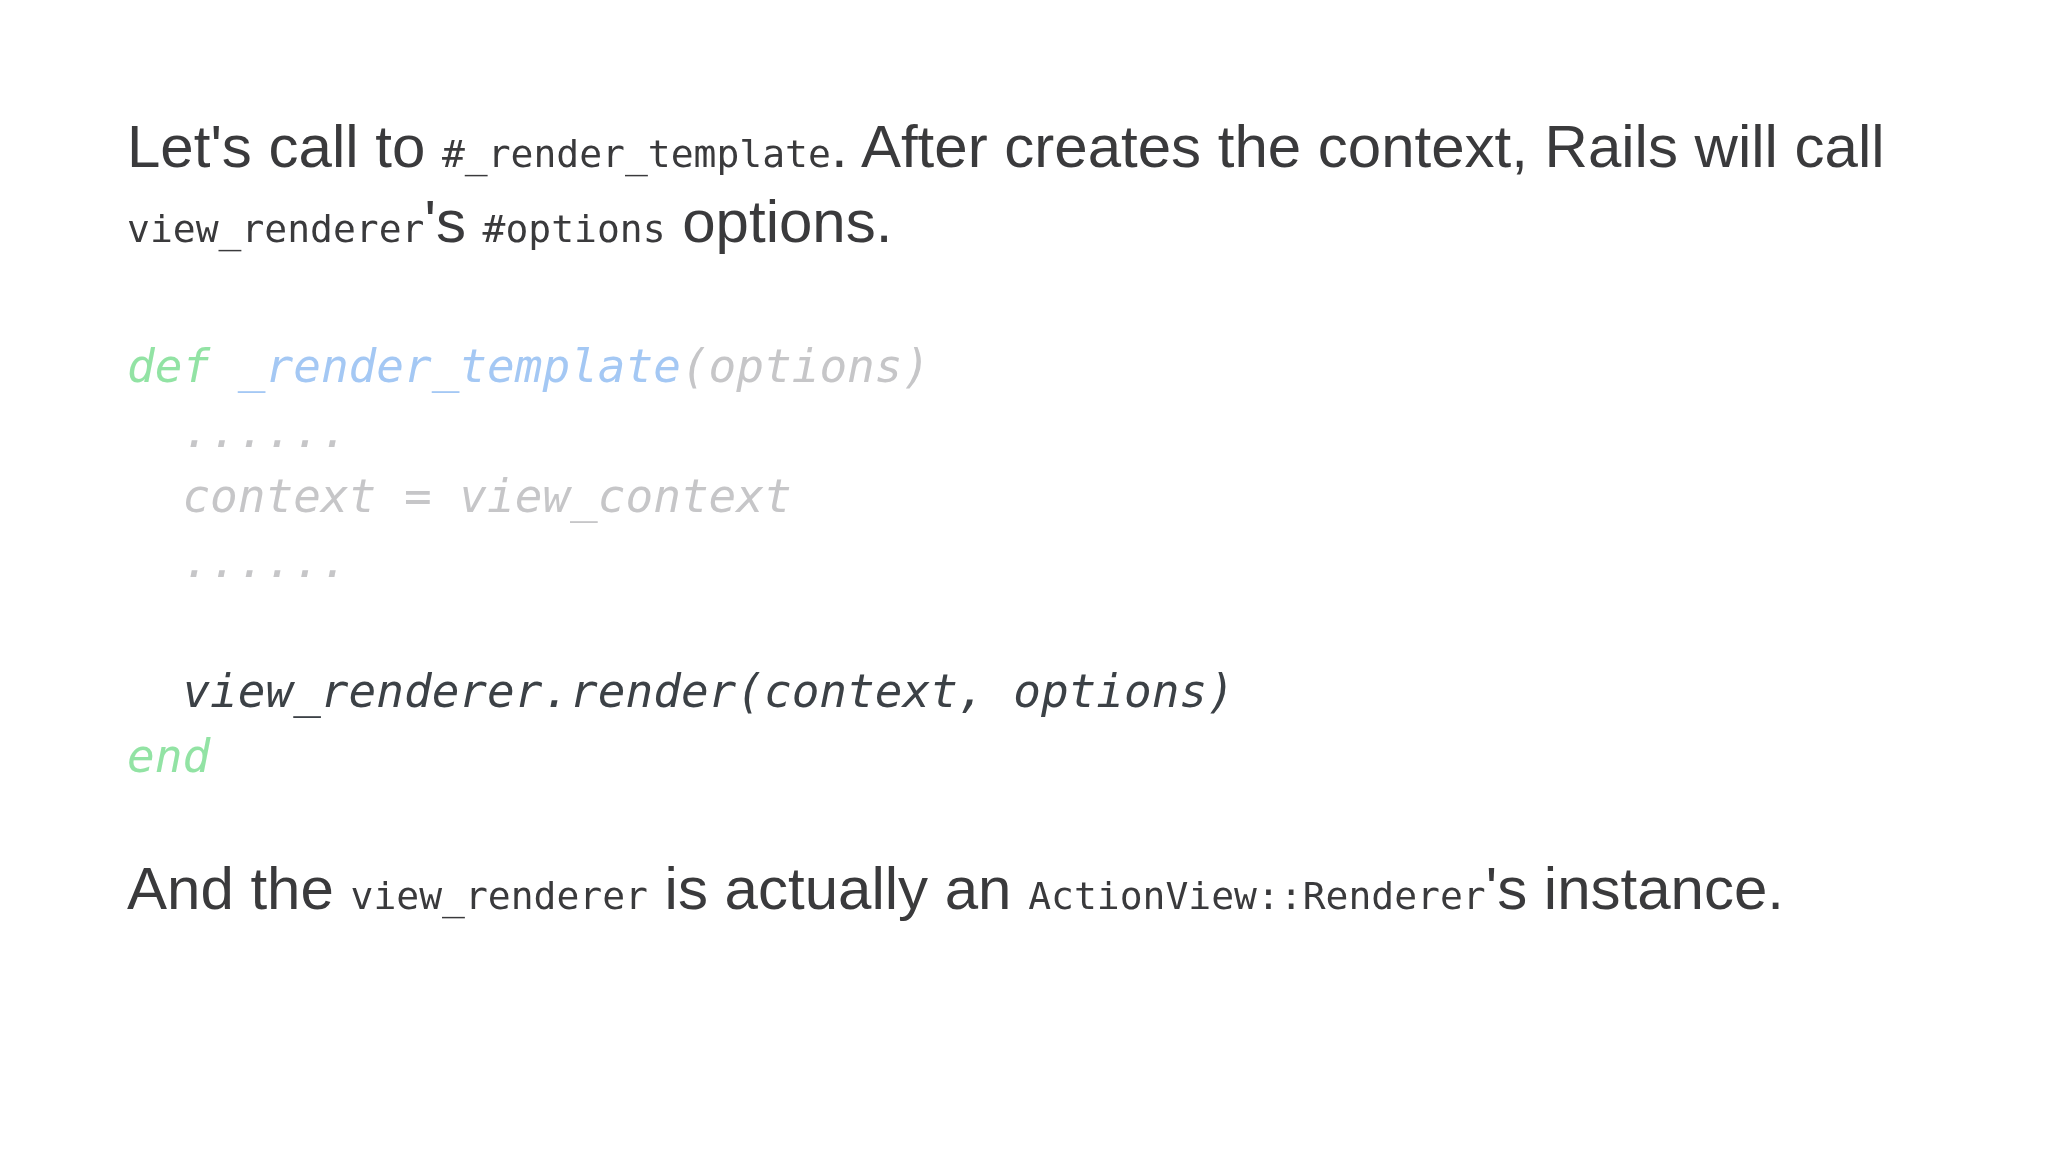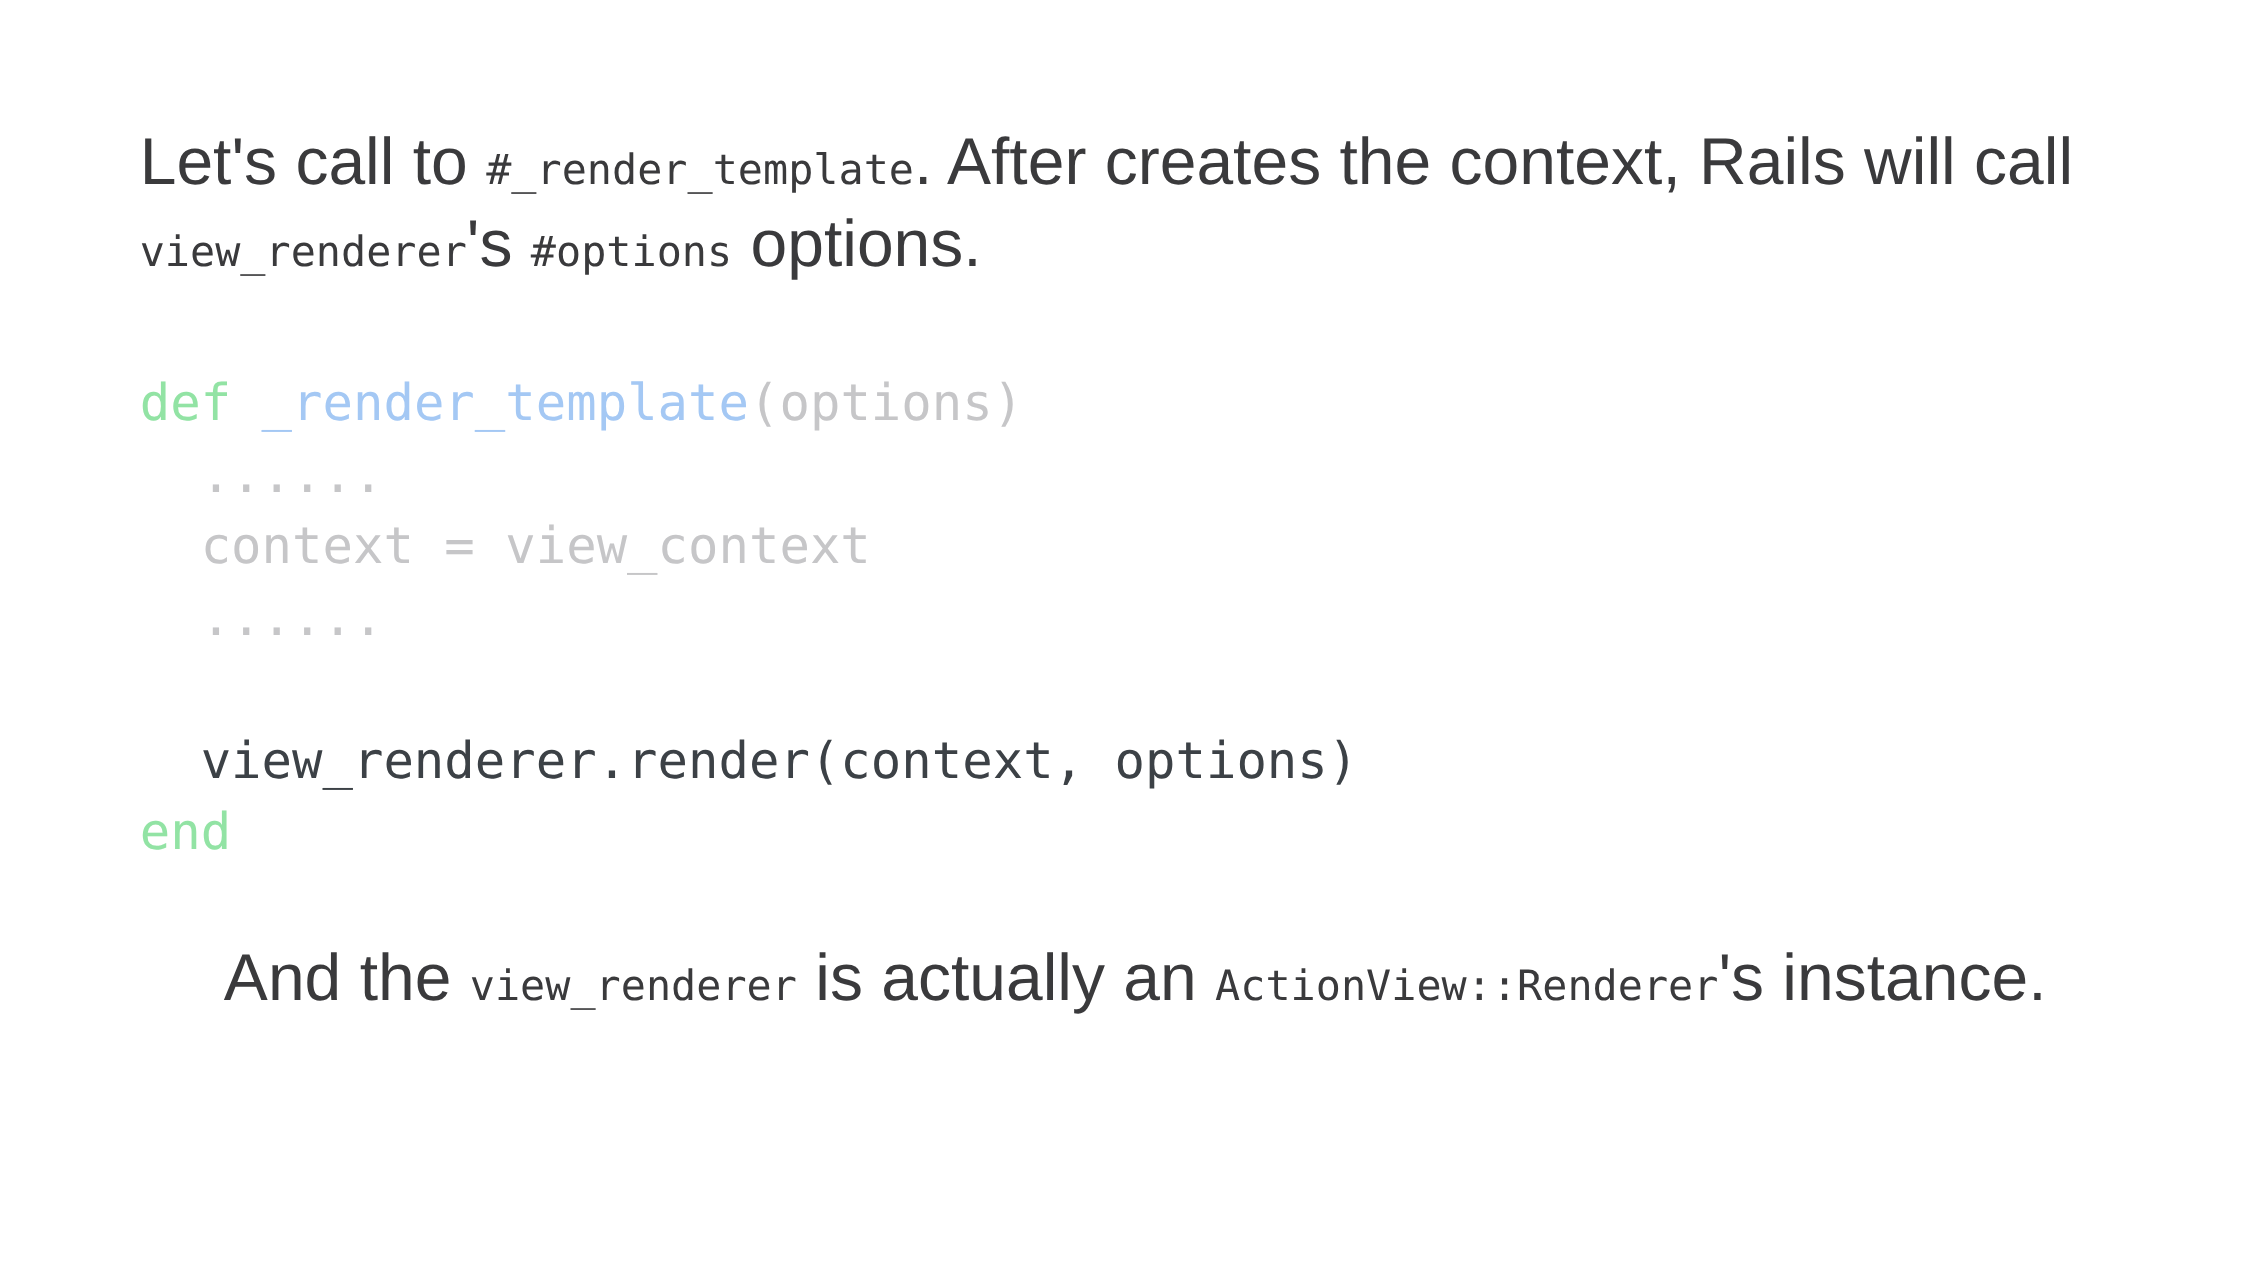--- a/index.html
+++ b/index.html
@@ -35,26 +35,26 @@
     color: var(--body-text);
   }
   .code-block {
     margin: 71px 0 0 0;
     padding: 0;
     font-family: "DejaVu Sans Mono", "Liberation Mono", monospace;
     font-size: 46px;
     line-height: 65px;
     white-space: pre;
   }
-  .code-line { min-height: 65px; }
+  .code-line { min-height: 65px; font-style: italic; }
   .tok-keyword   { color: var(--kw); }
   .tok-function  { color: var(--fn); }
   .tok-dim       { color: var(--dim); }
   .tok-highlight { color: var(--hl); margin-top: 44px; }
-  .paragraph-outro { margin-top: 66px; text-align: center; }
+  .paragraph-outro { margin-top: 66px; }
 </style>
 </head>
 <body style="background: rgb(255, 255, 255);">
 
 <main class="article">
   <p class="body-paragraph paragraph-intro"><span class="text-run">Let's call to </span><code class="inline-code">#_render_template</code><span class="text-run">. After creates the context, Rails will call </span><code class="inline-code">view_renderer</code><span class="text-run">'s </span><code class="inline-code">#options</code><span class="text-run"> options.</span></p>
 
   <pre class="code-block"><div class="code-line"><span class="tok-keyword">def</span><span class="tok-dim"> </span><span class="tok-function">_render_template</span><span class="tok-dim">(options)</span></div><div class="code-line"><span class="tok-dim">  ......</span></div><div class="code-line"><span class="tok-dim">  context = view_context</span></div><div class="code-line"><span class="tok-dim">  ......</span></div><div class="code-line">&nbsp;</div><div class="code-line"><span class="tok-highlight">  view_renderer.render(context, options)</span></div><div class="code-line"><span class="tok-keyword">end</span></div></pre>
 
   <p class="body-paragraph paragraph-outro"><span class="text-run">And the </span><code class="inline-code">view_renderer</code><span class="text-run"> is actually an </span><code class="inline-code">ActionView::Renderer</code><span class="text-run">'s instance.</span></p>

